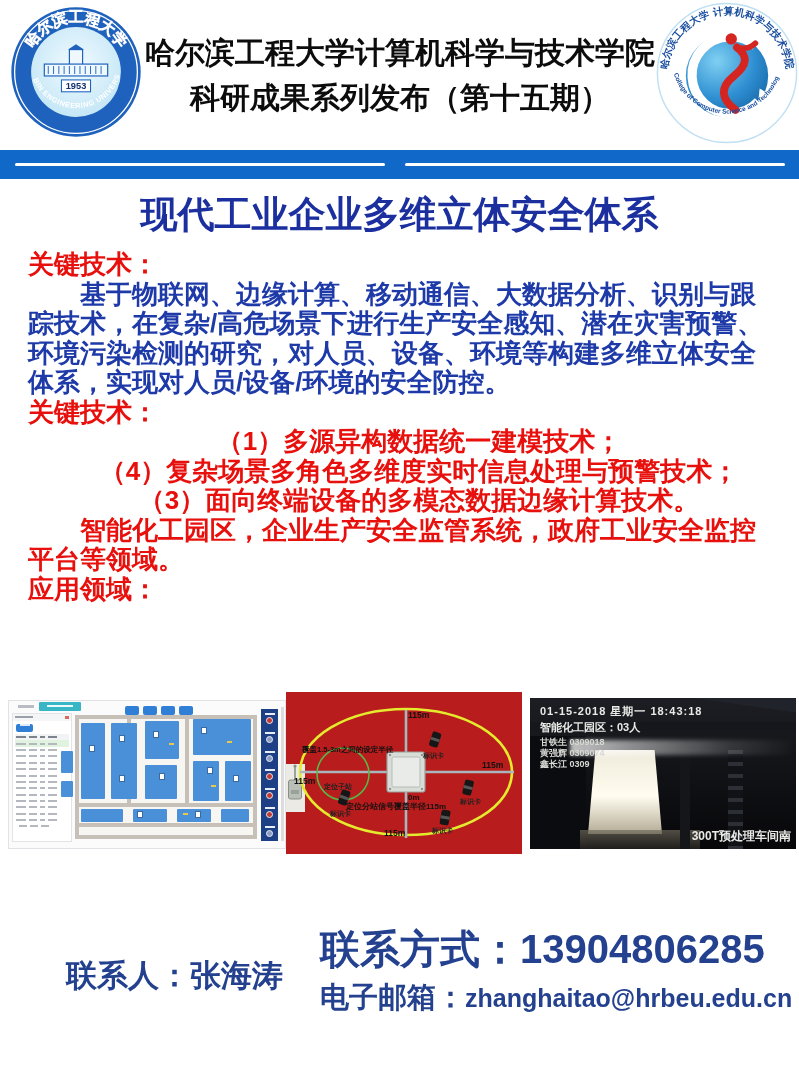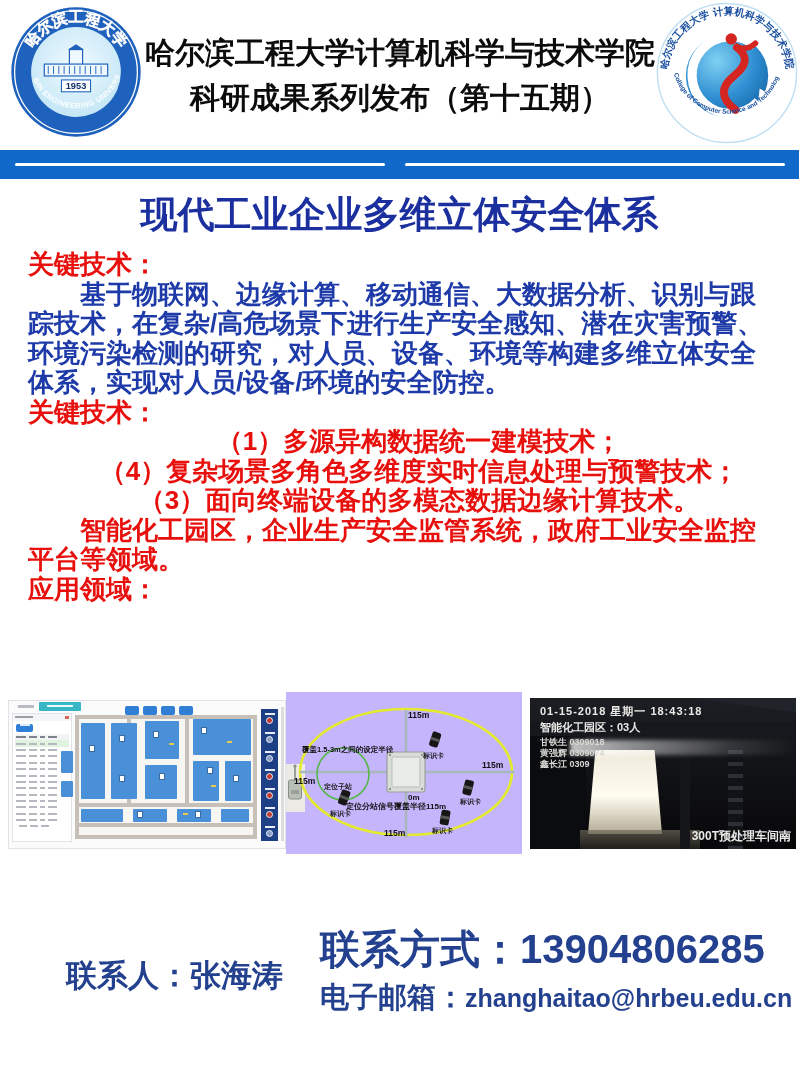--- a/index.html
+++ b/index.html
@@ -63,21 +63,21 @@
   .f1-topbtns i{width:14px;height:9px;background:#2f7fd6;border-radius:2px;}
   .f1-toolbar{position:absolute;left:252px;top:8px;width:17px;height:132px;background:#1d3f85;
               display:flex;flex-direction:column;justify-content:space-around;align-items:center;}
   .f1-toolbar .cell{display:flex;flex-direction:column;align-items:center;gap:2px;}
   .f1-toolbar .cell i{width:10px;height:2px;background:#e8ecf4;}
   .f1-toolbar .cell b{width:5px;height:5px;border-radius:50%;border:1px solid #e8ecf4;background:#c23b32;}
   .f1-toolbar .cell b.g{background:#8b9ec4;}
   .f1-scroll{position:absolute;right:1px;top:6px;width:3px;height:134px;background:#dcdcdc;}
 
   
-  .fig2{left:286px;top:692px;width:236px;height:162px;background:#c4b5fd;}
+  .fig2{left:286px;top:692px;width:236px;height:162px;background:#b91c1c;}
   
   .fig3{left:530px;top:698px;width:266px;height:151px;background:linear-gradient(180deg,#1c1e23 0%,#101114 55%,#07070a 100%);overflow:hidden;color:#e9e9e6;}
   .cc-beam1{position:absolute;left:0;top:24px;width:266px;height:9px;background:#15171c;}
   .cc-beam2{position:absolute;left:120px;top:-6px;width:200px;height:14px;background:#202329;transform:rotate(8deg);}
   .cc-wallL{position:absolute;left:0;top:38px;width:56px;height:113px;background:#0b0c0f;}
   .cc-door{position:absolute;left:58px;top:52px;width:74px;height:84px;
            background:linear-gradient(180deg,#efeadb,#fffdf0 55%,#b3aa94);
            clip-path:polygon(10% 0,90% 0,100% 100%,0 100%);
            box-shadow:0 0 26px 12px rgba(240,236,205,.35);}
   .cc-floor{position:absolute;left:50px;top:132px;width:120px;height:19px;background:linear-gradient(180deg,#6f6a5c,#2a2822);opacity:.7;}

